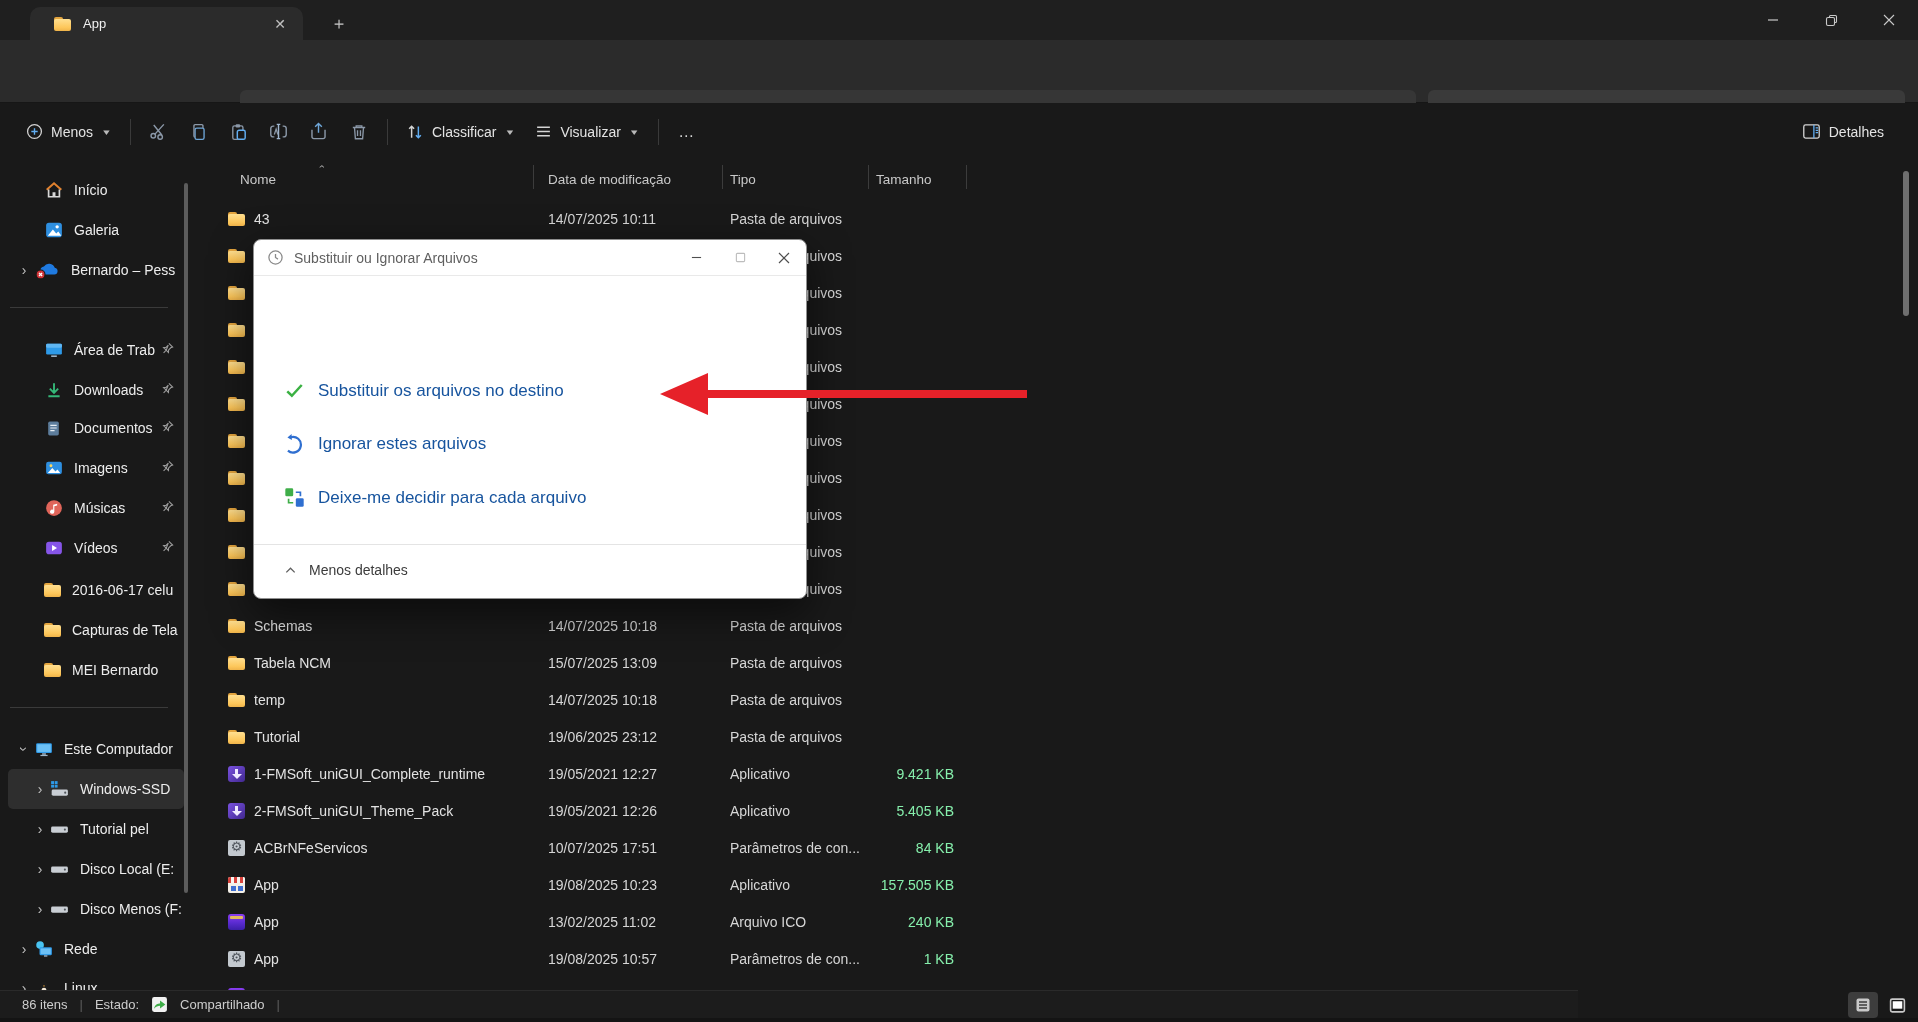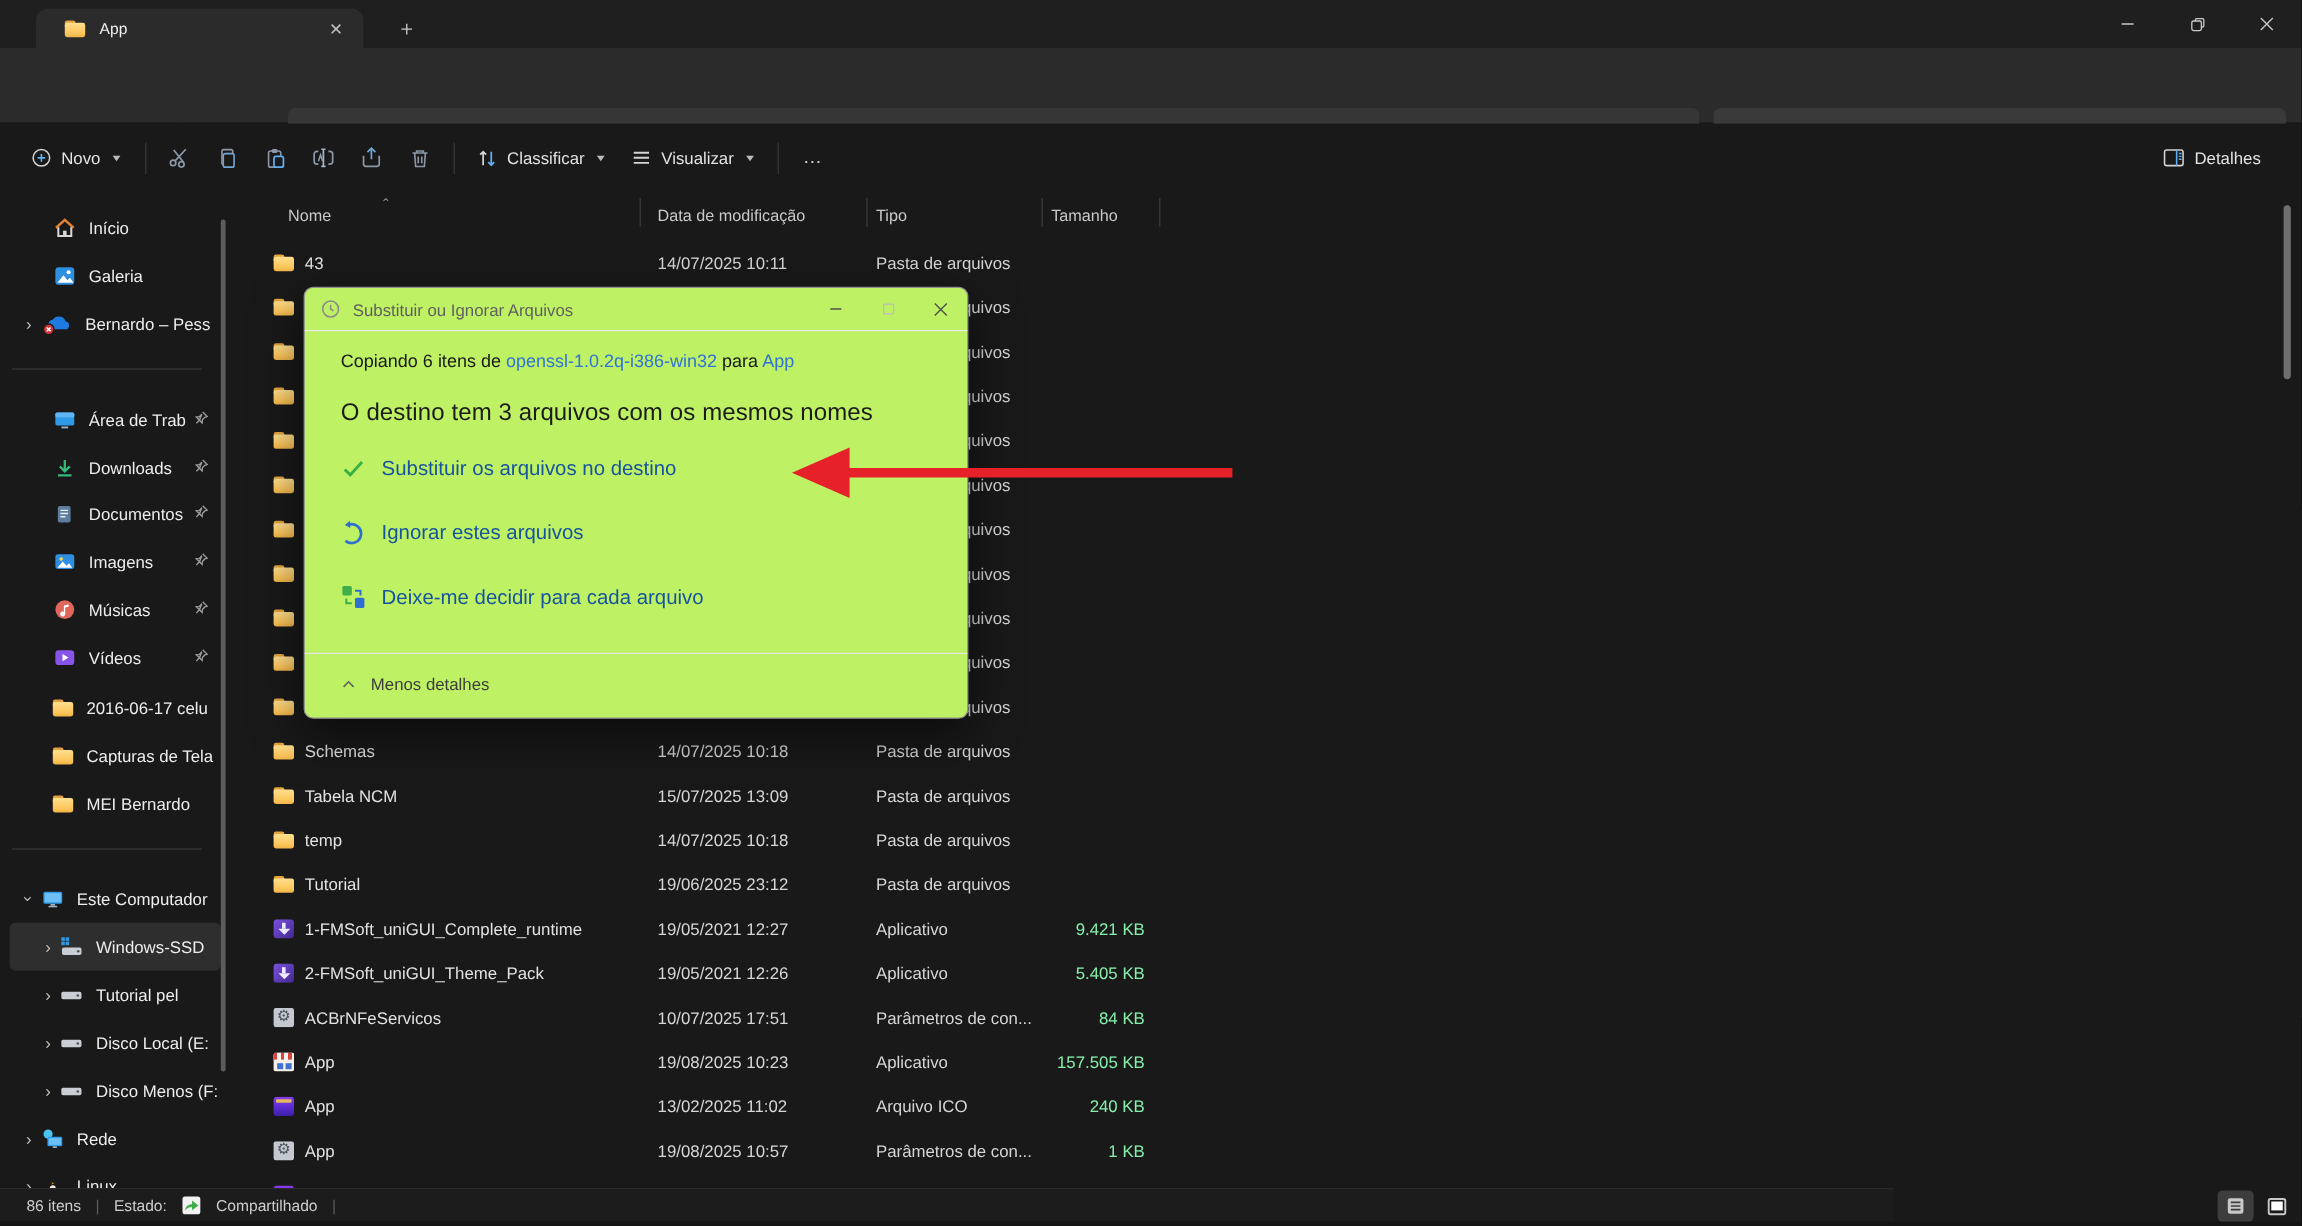--- a/index.html
+++ b/index.html
@@ -75,21 +75,21 @@
   .fi.installer::after{content:"";position:absolute;left:3.5px;top:8px;border-left:5px solid transparent;border-right:5px solid transparent;border-top:5px solid #efeaff;}
   .fi.config{background:#c3c9cf;border-radius:2px;}
   .fi.config::after{content:"⚙";position:absolute;left:0;right:0;top:-1px;text-align:center;font-size:13px;color:#4e545b;}
   .fi.store{background:#f4f0e8;border-radius:2px;overflow:hidden;}
   .fi.store::before{content:"";position:absolute;left:0;top:0;right:0;height:6px;
       background:repeating-linear-gradient(90deg,#d8433c 0 3px,#f7f4ef 3px 6px);}
   .fi.store::after{content:"";position:absolute;left:3px;bottom:2px;width:5px;height:5px;background:#3f6fd1;box-shadow:7px 0 0 #3f6fd1;}
   .fi.ico{background:linear-gradient(180deg,#8a3df0 0%,#5a2bd0 55%,#3b1fa8 100%);border-radius:3px;}
   .fi.ico::before{content:"";position:absolute;left:2px;top:2px;right:2px;height:3px;background:#f0c84e;border-radius:1px;opacity:.9;}
   
-  .dialog{position:absolute;left:253px;top:239px;width:554px;height:360px;background:#bef264;border-radius:8px;
+  .dialog{position:absolute;left:253px;top:239px;width:554px;height:360px;background:#ffffff;border-radius:8px;
       border:1px solid #8f8f8f;box-shadow:0 14px 40px rgba(0,0,0,.55);z-index:10;color:#1b1b1b;}
   .dlg-titlebar{display:flex;align-items:center;height:36px;padding:0 0 0 13px;border-bottom:1px solid #e9e9e9;}
   .dlg-title{font-size:14px;color:#5f5f5f;margin-left:10px;flex:1;}
   .dlg-btn{width:44px;height:35px;display:flex;align-items:center;justify-content:center;color:#4f4f4f;}
   .dlg-btn.disabled{color:#bdbdbd;}
   .dlg-body{padding:17px 30px 0 30px;}
   .dlg-copyline{font-size:15px;color:#191919;}
   .dlg-link{color:#3173d6;}
   .dlg-headline{font-size:20px;color:#1c1c1c;margin-top:23px;letter-spacing:.1px;}
   .dlg-option{display:flex;align-items:center;gap:13px;margin-top:0;position:absolute;left:30px;font-size:17px;color:#17549e;}
@@ -184,21 +184,21 @@
       </svg>
     </div>
   </div>
 
   <div class="toolbar">
     <div class="tbtn" style="margin-left:16px">
       <svg width="17" height="17" viewBox="0 0 16 16" fill="none">
         <circle cx="8" cy="8" r="6.5" stroke="#d4d4d4" stroke-width="1.2"></circle>
           <path d="M8 5v6M5 8h6" stroke="#62aef2" stroke-width="1.3"></path>
       </svg>
-      <span>Novo</span>
+      <span>Menos</span>
       <span class="chevsm">▼</span>
     </div>
     <div class="tsep"></div>
     <div class="ticon">
       <svg width="19" height="19" viewBox="0 0 16 16" fill="none" stroke="#8b98a8" stroke-width="1.2">
         <circle cx="3.6" cy="11.6" r="1.9"></circle>
           <circle cx="9.4" cy="12.6" r="1.9"></circle>
           <path d="M5 10.2 12.5 2M10.8 11 4 2.5"></path>
       </svg>
     </div>
@@ -753,29 +753,20 @@
             <rect x="1.5" y="1.5" width="9" height="9" rx="1" stroke="#bdbdbd" stroke-width="1.2"></rect>
           </svg>
       </div>
       <div class="dlg-btn">
         <svg width="12" height="12" viewBox="0 0 12 12">
             <path d="M1 1l10 10M11 1L1 11" stroke="#4f4f4f" stroke-width="1.2"></path>
           </svg>
       </div>
     </div>
 
-    <div class="dlg-body">
-      <div class="dlg-copyline">
-        <span>Copiando 6 itens de</span>
-        <span class="dlg-link">openssl-1.0.2q-i386-win32</span>
-        <span>para</span>
-        <span class="dlg-link">App</span>
-      </div>
-      <div class="dlg-headline">O destino tem 3 arquivos com os mesmos nomes</div>
-    </div>
 
     <div class="dlg-option" style="top:140px">
       <svg width="21" height="21" viewBox="0 0 16 16" fill="none" stroke="#3bb143" stroke-width="1.9">
         <path d="M2.5 8.6 6 12l7.5-8.2"></path>
       </svg>
       <span>Substituir os arquivos no destino</span>
     </div>
 
     <div class="dlg-option" style="top:193px">
       <svg width="21" height="21" viewBox="0 0 16 16" fill="none" stroke="#2f6fd0" stroke-width="1.7">

